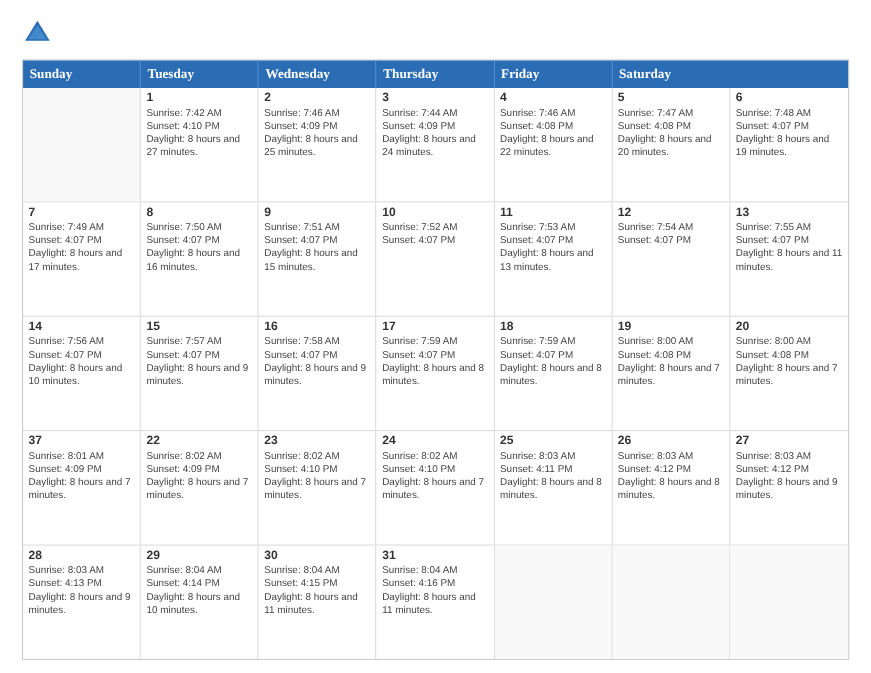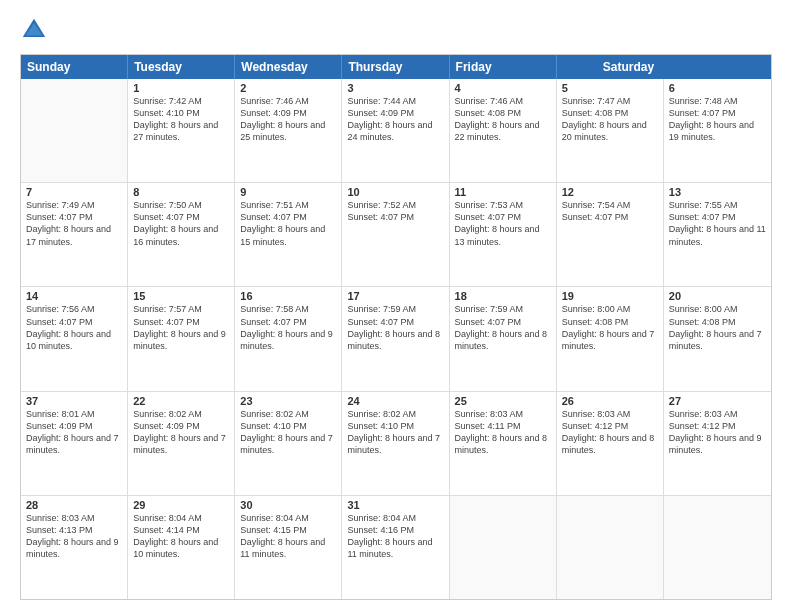--- a/index.html
+++ b/index.html
@@ -64,22 +64,23 @@
       grid-template-columns: repeat(7, 1fr);
       background: #2a6db5;
     }
     .cal-header-cell {
       color: #fff;
       font-size: 12px;
       font-weight: bold;
       padding: 5px 6px;
       text-align: left;
       border-right: 1px solid #4a8fd5;
-    }
-    .cal-header-cell:last-child { border-right: none; margin-left: 40px; }
+      font-family: Liberation Serif, serif;
+    }
+    .cal-header-cell:last-child { border-right: none; }
     .cal-body {
       flex: 1;
       display: flex;
       flex-direction: column;
     }
     .cal-week {
       display: grid;
       grid-template-columns: repeat(7, 1fr);
       flex: 1;
       border-bottom: 1px solid #ddd;

